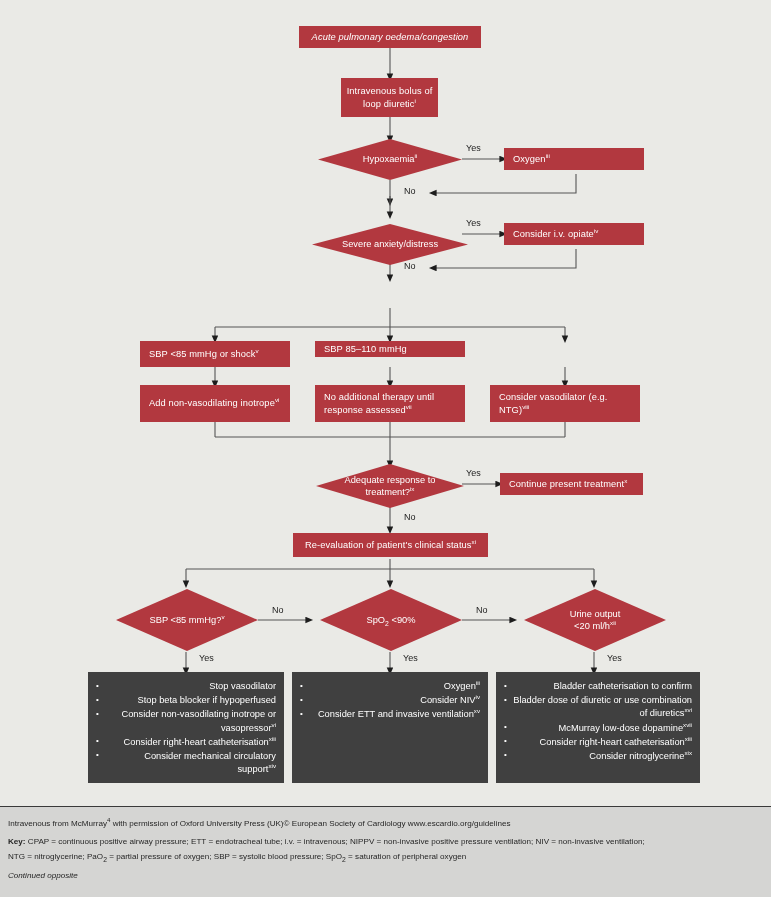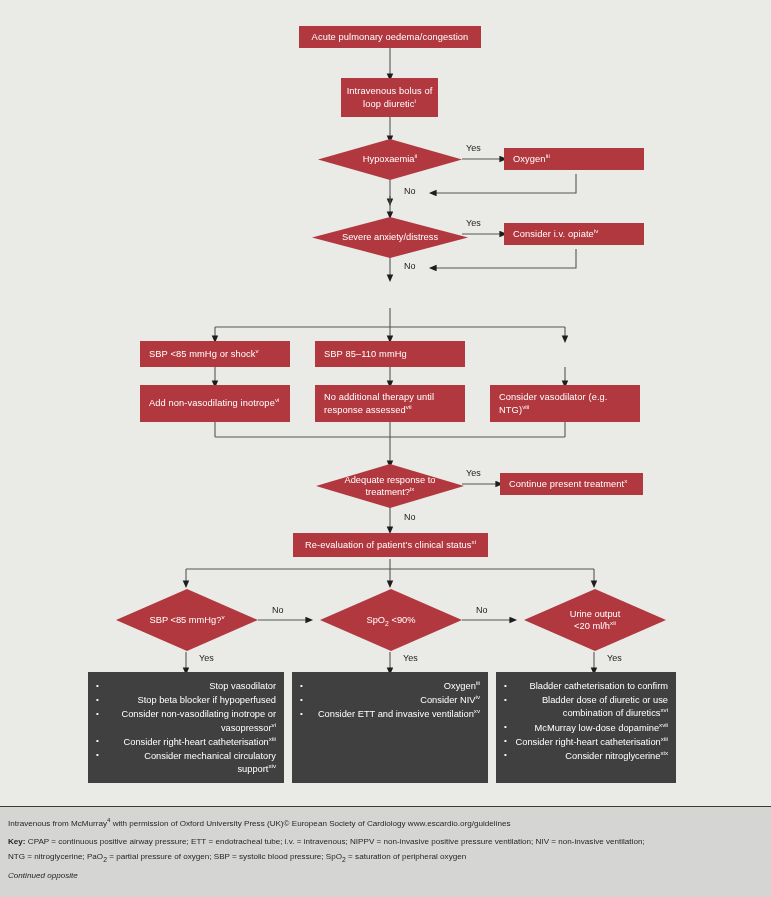--- a/index.html
+++ b/index.html
@@ -148,21 +148,21 @@
 
       <line x1="258" y1="620" x2="310" y2="620" marker-end="url(#ah)"></line>
       <line x1="462" y1="620" x2="514" y2="620" marker-end="url(#ah)"></line>
 
       <line x1="186" y1="652" x2="186" y2="672" marker-end="url(#ah)"></line>
       <line x1="390" y1="652" x2="390" y2="672" marker-end="url(#ah)"></line>
       <line x1="594" y1="652" x2="594" y2="672" marker-end="url(#ah)"></line>
     </g>
   </svg>
 
-  <div class="node center" style="left:299px; top:26px; width:182px; height:22px;">
+  <div class="node center" style="left:299px; top:26px; width:182px; height:22px;font-style:italic;">
     <span>Acute pulmonary oedema/congestion</span>
   </div>
 
   <div class="node center" style="left:341px; top:78px; width:97px; height:39px;">
     <span>
       <span>Intravenous bolus of loop diuretic</span><sup>i</sup>
     </span>
   </div>
 
   <div class="diamond" style="left:318px; top:139px; width:144px; height:41px;">
@@ -170,37 +170,37 @@
       <span>Hypoxaemia</span><sup>ii</sup>
     </span>
   </div>
 
   <div class="node leftal" style="left:504px; top:148px; width:140px; height:22px;">
     <span>
       <span>Oxygen</span><sup>iii</sup>
     </span>
   </div>
 
-  <div class="diamond" style="left:312px; top:217px; width:156px; height:41px;">
+  <div class="diamond" style="left:312px; top:224px; width:156px; height:41px;">
     <span class="dtext">Severe anxiety/distress</span>
   </div>
 
   <div class="node leftal" style="left:504px; top:223px; width:140px; height:22px;">
     <span>
       <span>Consider i.v. opiate</span><sup>iv</sup>
     </span>
   </div>
 
 
   <div class="node leftal" style="left:140px; top:341px; width:150px; height:26px;">
     <span>
       <span>SBP &lt;85 mmHg or shock</span><sup>v</sup>
     </span>
   </div>
-  <div class="node leftal" style="left:315px; top:341px; width:150px; height:26px;">
+  <div class="node leftal" style="left:315px; top:341px; width:150px; height:16px;">
     <span>SBP 85–110 mmHg</span>
   </div>
 
   <div class="node leftal" style="left:140px; top:385px; width:150px; height:37px;">
     <span>
       <span>Add non-vasodilating inotrope</span><sup>vi</sup>
     </span>
   </div>
   <div class="node leftal" style="left:315px; top:385px; width:150px; height:37px;">
     <span>
@@ -258,21 +258,21 @@
   </div>
 
   <div class="bullets" style="left:292px; top:672px; width:196px; height:111px;">
     <ul>
       <li><span>Oxygen</span><sup>iii</sup></li>
       <li><span>Consider NIV</span><sup>iv</sup></li>
       <li><span>Consider ETT and invasive ventilation</span><sup>xv</sup></li>
     </ul>
   </div>
 
-  <div class="bullets" style="left:496px; top:672px; width:180px; height:111px;">
+  <div class="bullets" style="left:496px; top:672px; width:204px; height:111px;">
     <ul>
       <li><span>Bladder catheterisation to confirm</span><sup></sup></li>
       <li><span>Bladder dose of diuretic or use combination of diuretics</span><sup>xvi</sup></li>
       <li><span>McMurray low-dose dopamine</span><sup>xvii</sup></li>
       <li><span>Consider right-heart catheterisation</span><sup>xiii</sup></li>
       <li><span>Consider nitroglycerine</span><sup>xix</sup></li>
     </ul>
   </div>
 
   <div class="edge-label" style="left:466px; top:143px;">Yes</div>

